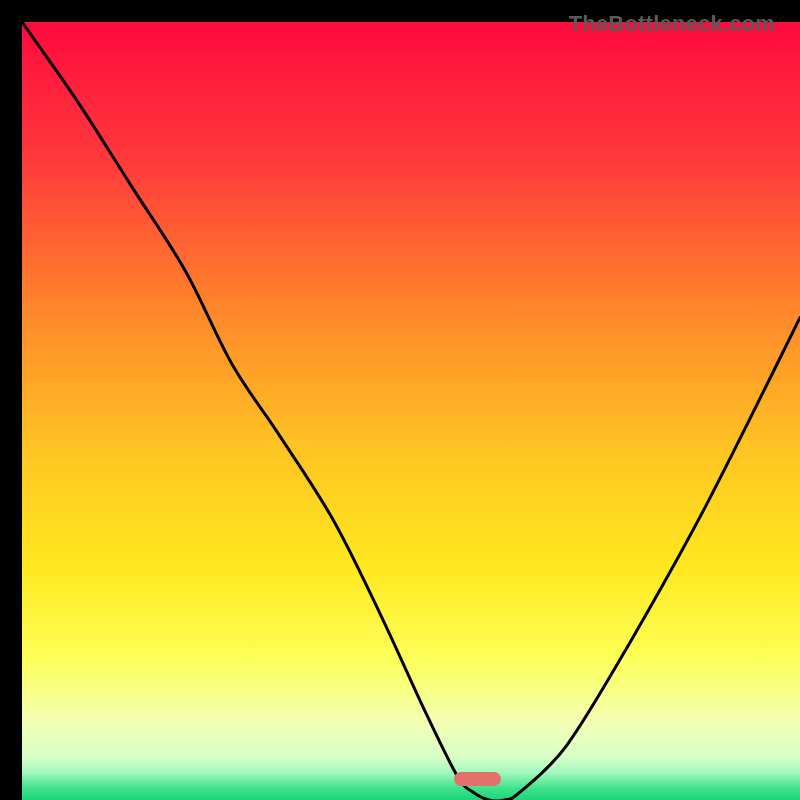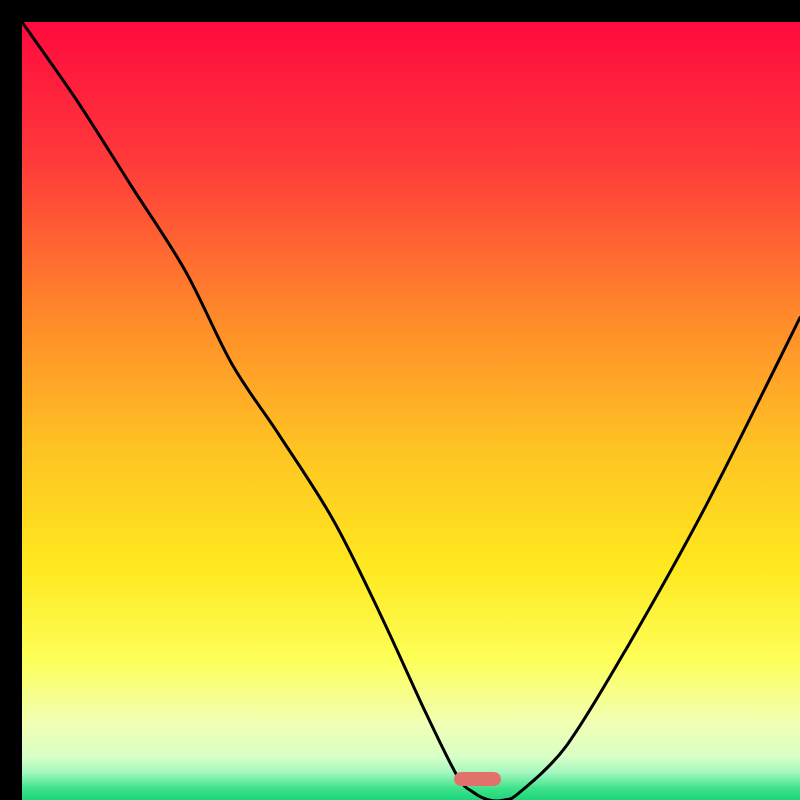--- a/index.html
+++ b/index.html
@@ -62,13 +62,14 @@
           <stop offset="98.5%" stop-color="#3fe28a"></stop>
           <stop offset="100%" stop-color="#1bd67a"></stop>
         </linearGradient>
     </defs>
     <rect x="0" y="0" width="778" height="778" fill="url(#bg-grad)"></rect>
     <path id="curve-path" fill="none" stroke="#000" stroke-width="3" stroke-linecap="round" stroke-linejoin="round" d="M 0 0 C 9.076666666666668 12.96666666666666, 36.30666666666667 50.56999999999995, 54.46000000000001 77.79999999999995 C 72.61333333333334 105.02999999999996, 90.76666666666668 134.85333333333332, 108.92000000000002 163.38 C 127.07333333333335 191.90666666666667, 146.52333333333334 219.1366666666666, 163.38 248.95999999999992 C 180.23666666666665 278.78333333333325, 194.5 315.0899999999999, 210.06 342.31999999999994 C 225.62 369.54999999999995, 239.88333333333333 386.4066666666667, 256.74 412.34000000000003 C 273.5966666666667 438.27333333333337, 294.34333333333336 468.0966666666667, 311.20000000000005 497.92 C 328.05666666666673 527.7433333333333, 342.32 558.8633333333333, 357.88 591.28 C 373.44 623.6966666666666, 391.5933333333333 665.1899999999999, 404.56 692.42 C 417.5266666666667 719.65, 427.9000000000001 741.6933333333333, 435.68000000000006 754.66 C 443.46000000000004 767.6266666666667, 446.0533333333333 766.33, 451.23999999999995 770.22 C 456.4266666666666 774.11, 461.6133333333333 776.7033333333334, 466.79999999999995 778 C 471.9866666666666 779.2966666666666, 477.17333333333335 779.2966666666666, 482.36 778 C 487.5466666666667 776.7033333333334, 487.5466666666667 779.2966666666667, 497.92 770.22 C 508.29333333333335 761.1433333333333, 526.4466666666666 748.1766666666666, 544.5999999999999 723.54 C 562.7533333333332 698.9033333333333, 583.5 662.5966666666666, 606.84 622.4 C 630.1800000000001 582.2033333333334, 656.1133333333333 536.82, 684.64 482.36 C 713.1666666666666 427.90000000000003, 762.44 326.76, 778 295.64"></path>
   </svg>
 
   <div id="marker" class="marker" style="width: 46.68px; left: 443.46px; bottom: 3px; background: rgb(226, 112, 107);"></div>
 
+  <div class="watermark">TheBottleneck.com</div>
 </div>
 
 </body></html>

